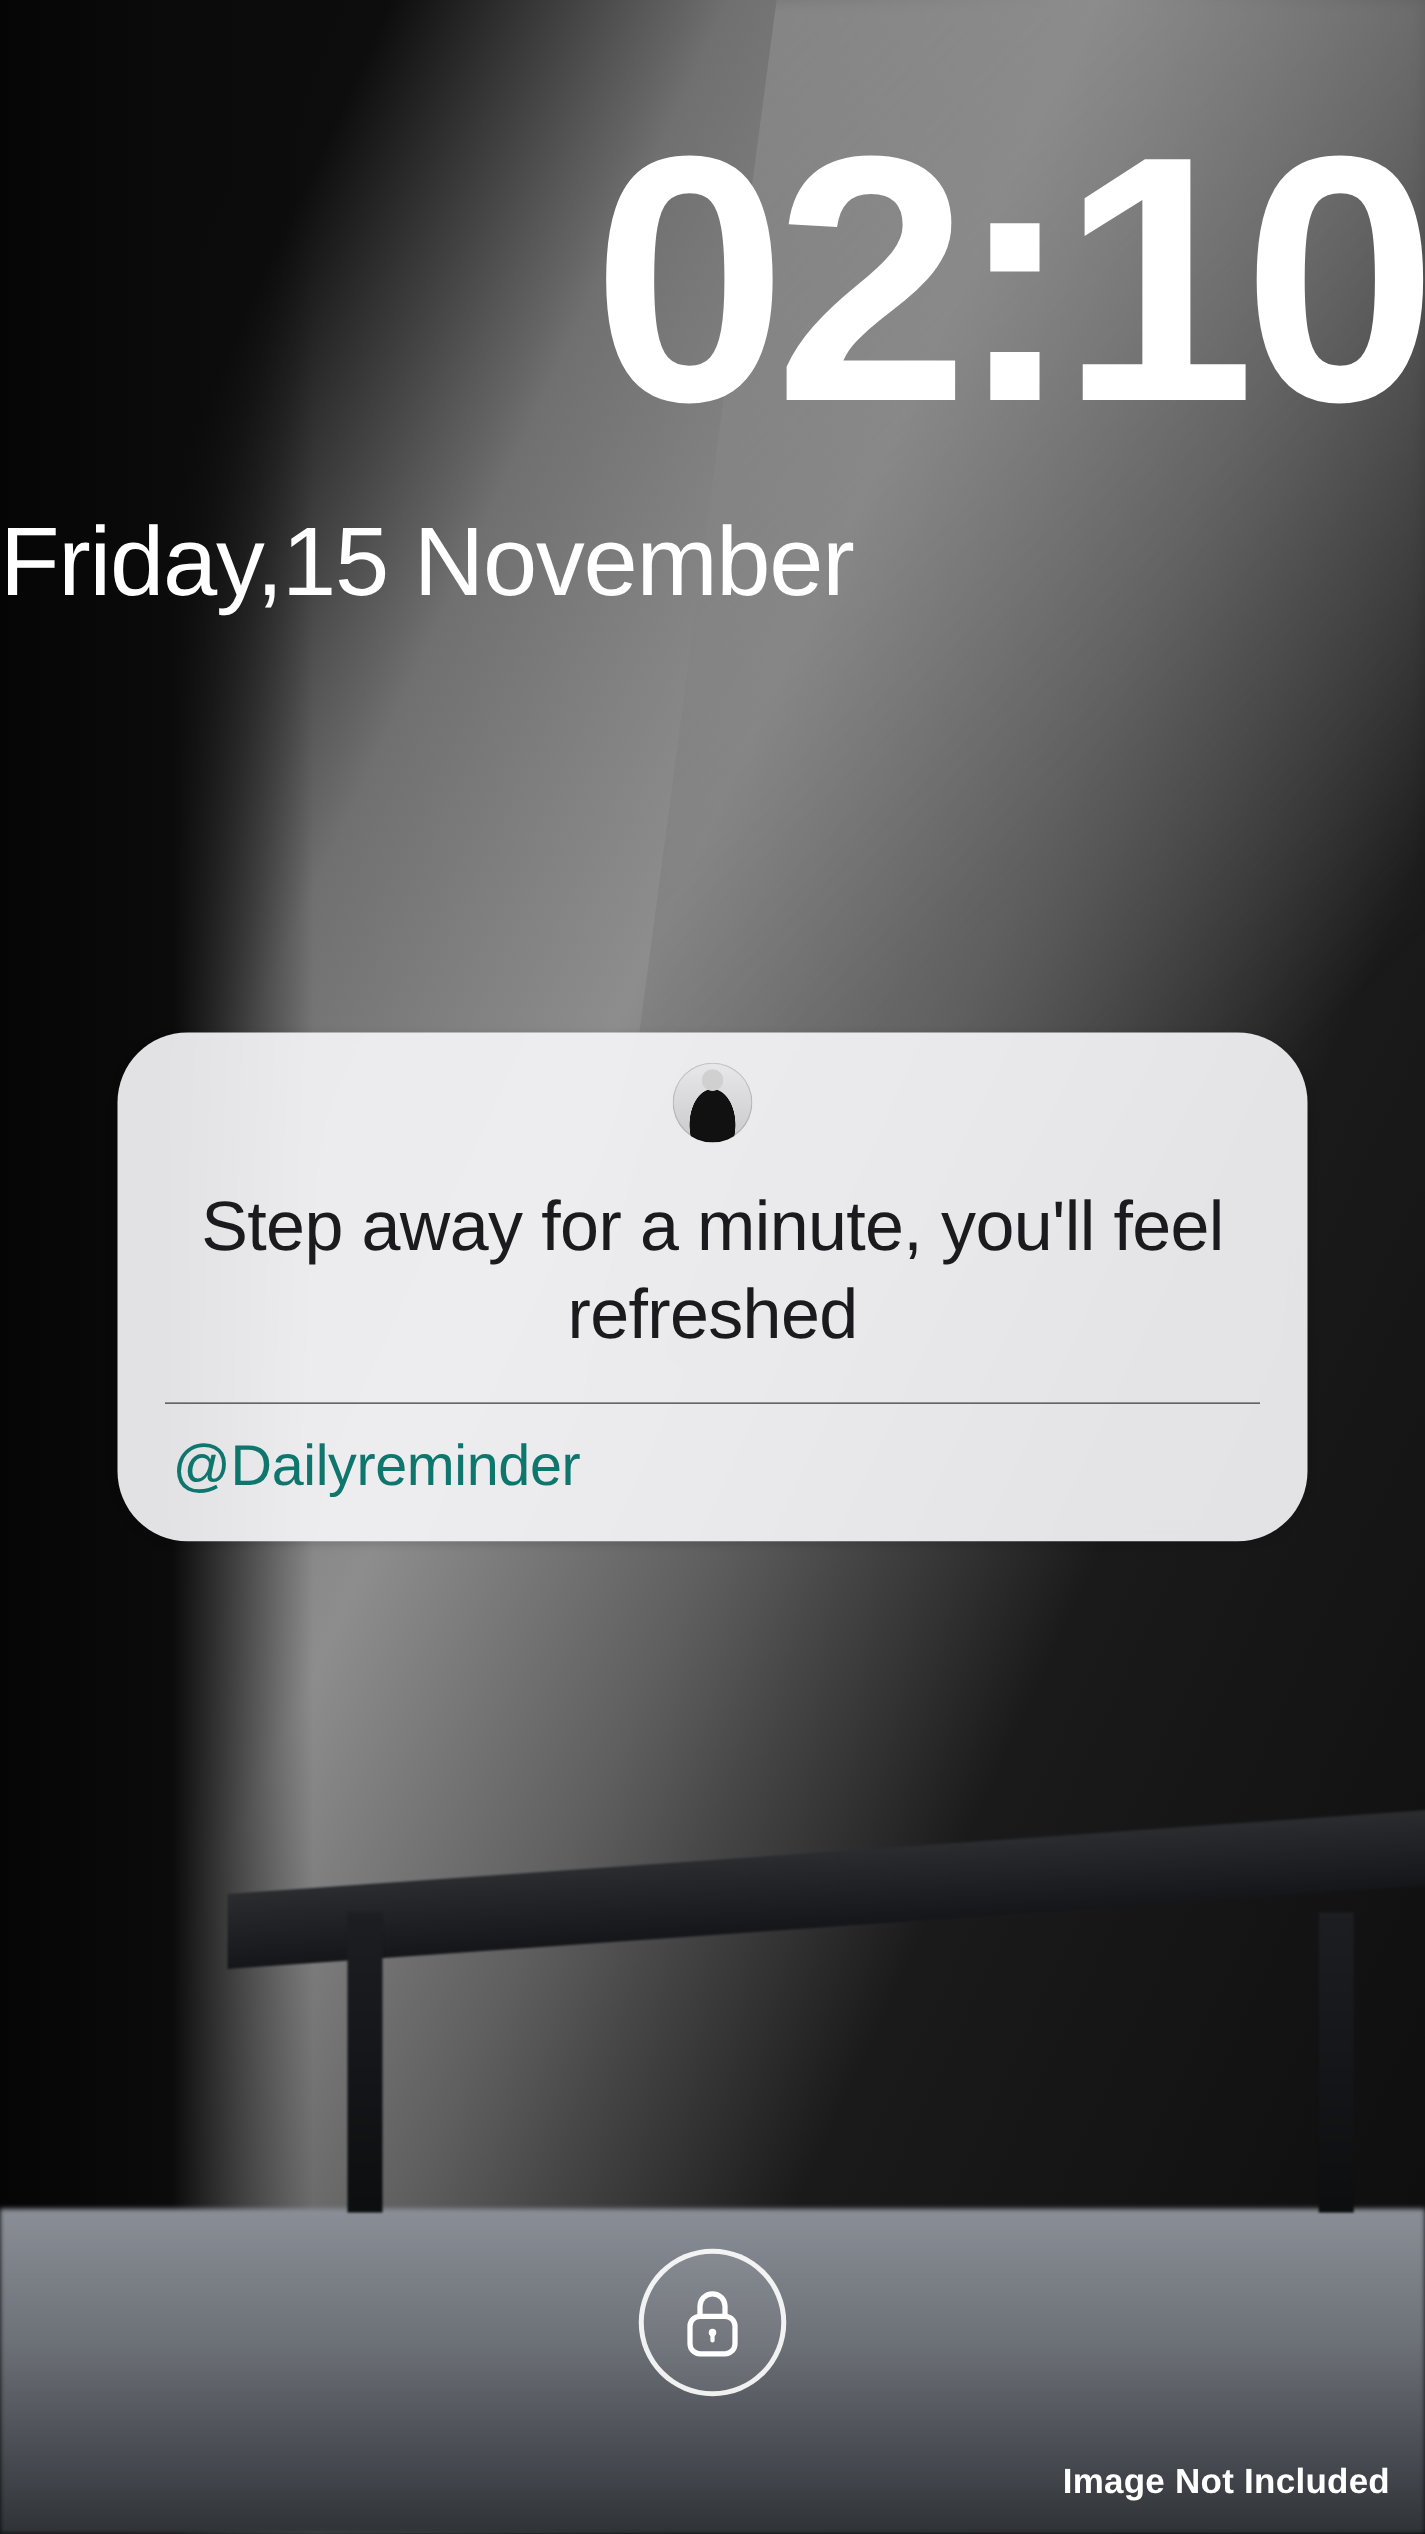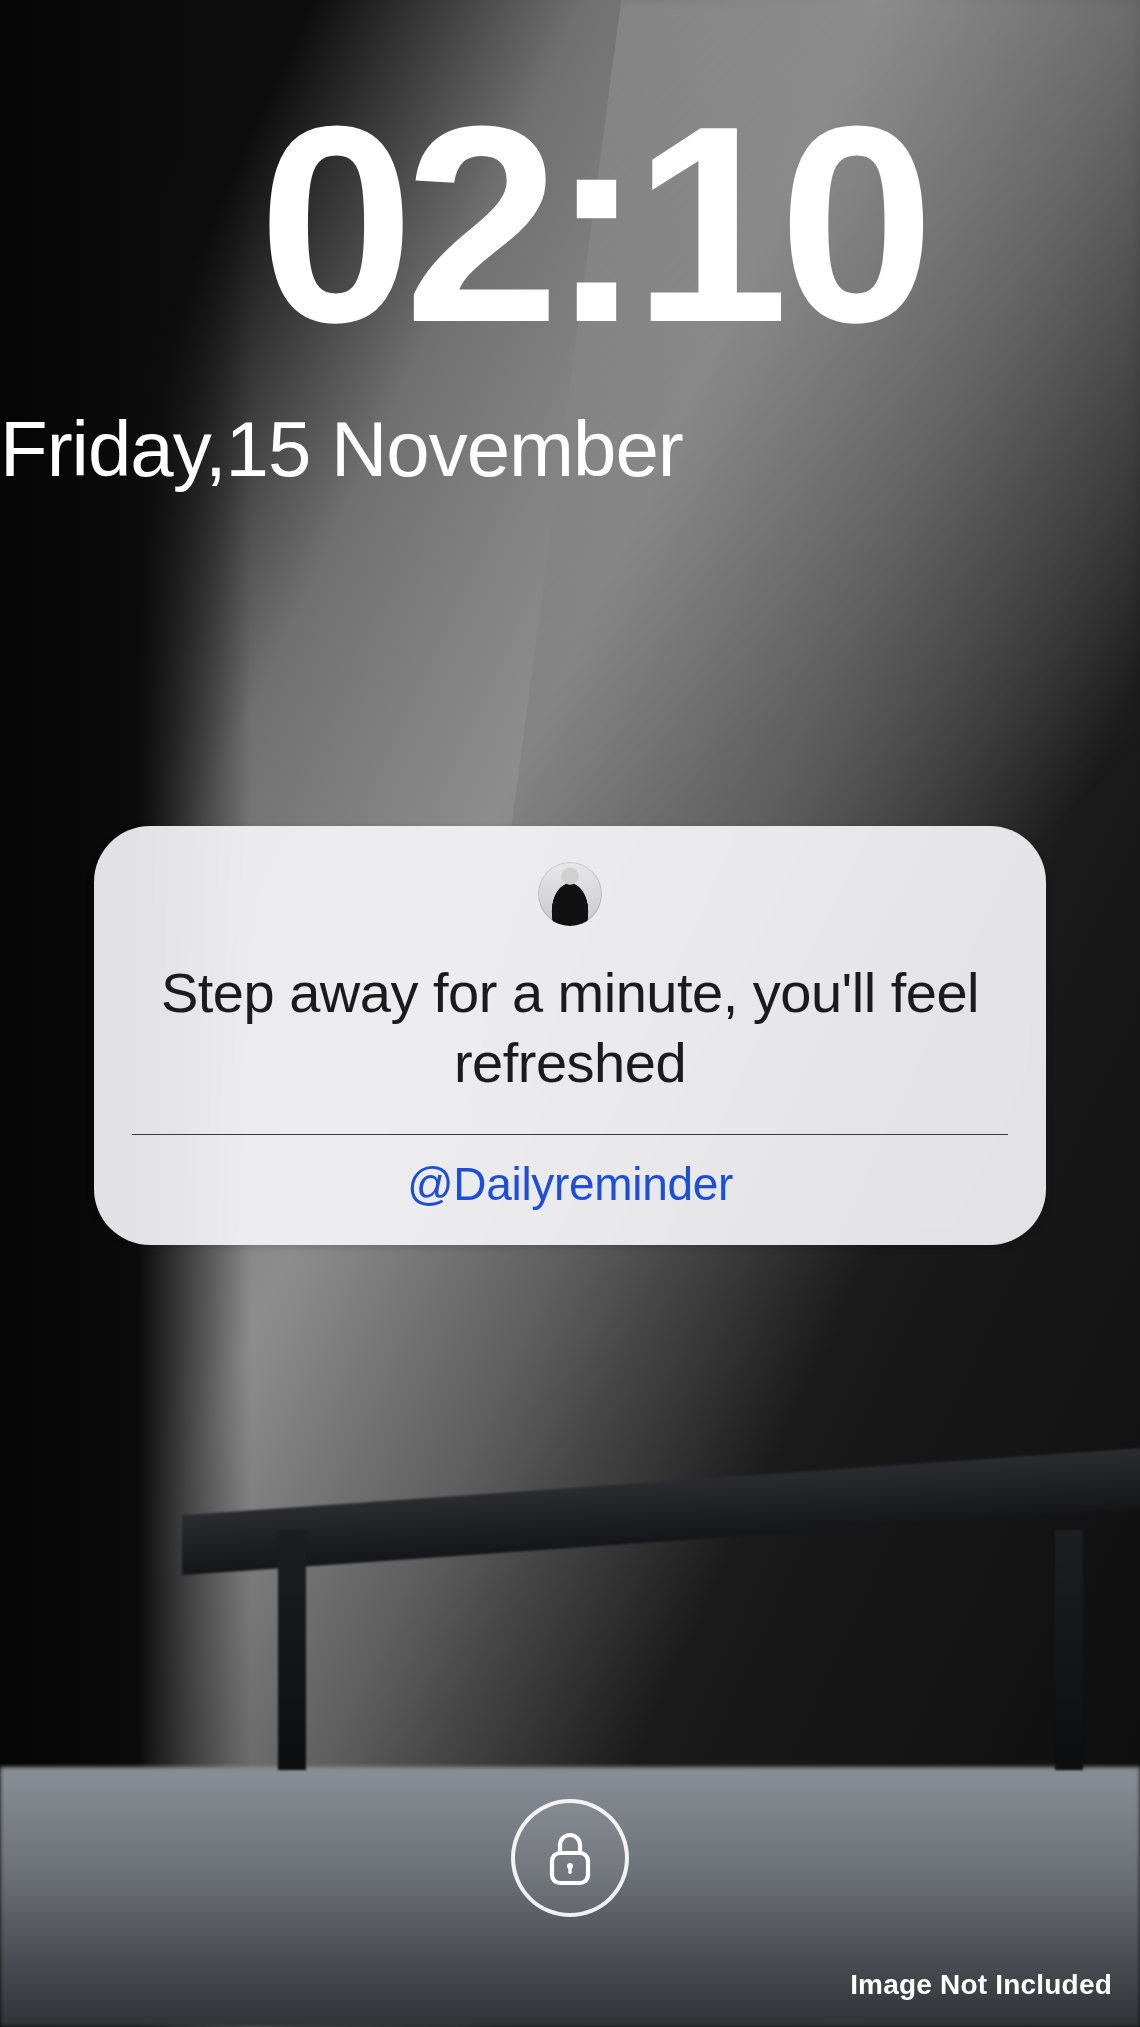--- a/index.html
+++ b/index.html
@@ -91,21 +91,21 @@
       height: 260px;
       background: linear-gradient(180deg, #8a8f97 0%, #6d7178 40%, #2f3237 100%);
       filter: blur(2px);
     }
 
     .lock-time {
       position: absolute;
       top: 84px;
       left: 0;
       right: 0;
-      text-align: center;
+      text-align: right;
       color: #fff;
       font-weight: 600;
       font-size: 280px;
       line-height: 1;
       letter-spacing: -10px;
       padding-left: 43px;
     }
 
     .lock-date {
       position: absolute;
@@ -119,21 +119,21 @@
     }
 
     .notification {
       position: absolute;
       top: 826px;
       left: 94px;
       right: 94px;
       background: rgba(245, 245, 247, 0.92);
       border-radius: 56px;
       backdrop-filter: blur(8px);
-      padding: 36px 44px 34px;
+      padding: 24px 44px 34px;
       box-shadow: 0 2px 8px rgba(0,0,0,0.15);
     }
 
     .avatar {
       width: 64px;
       height: 64px;
       border-radius: 50%;
       margin: 0 auto 32px;
       background:
         radial-gradient(circle at 50% 22%, #d0d0d0 0%, #d0d0d0 14%, transparent 15%),
@@ -152,23 +152,23 @@
       margin-bottom: 36px;
     }
 
     .notification-divider {
       border: none;
       border-top: 1.5px solid #3a3b3f;
       margin: 0 -6px 22px;
     }
 
     .notification-source {
-      color: #1d4ed8;
+      color: #0f766e;
       font-size: 46px;
-      text-align: center;
+      text-align: left;
       font-weight: 450;
       letter-spacing: -0.3px;
     }
 
     .lock-button {
       position: absolute;
       bottom: 110px;
       left: 50%;
       transform: translateX(-50%);
       width: 118px;

